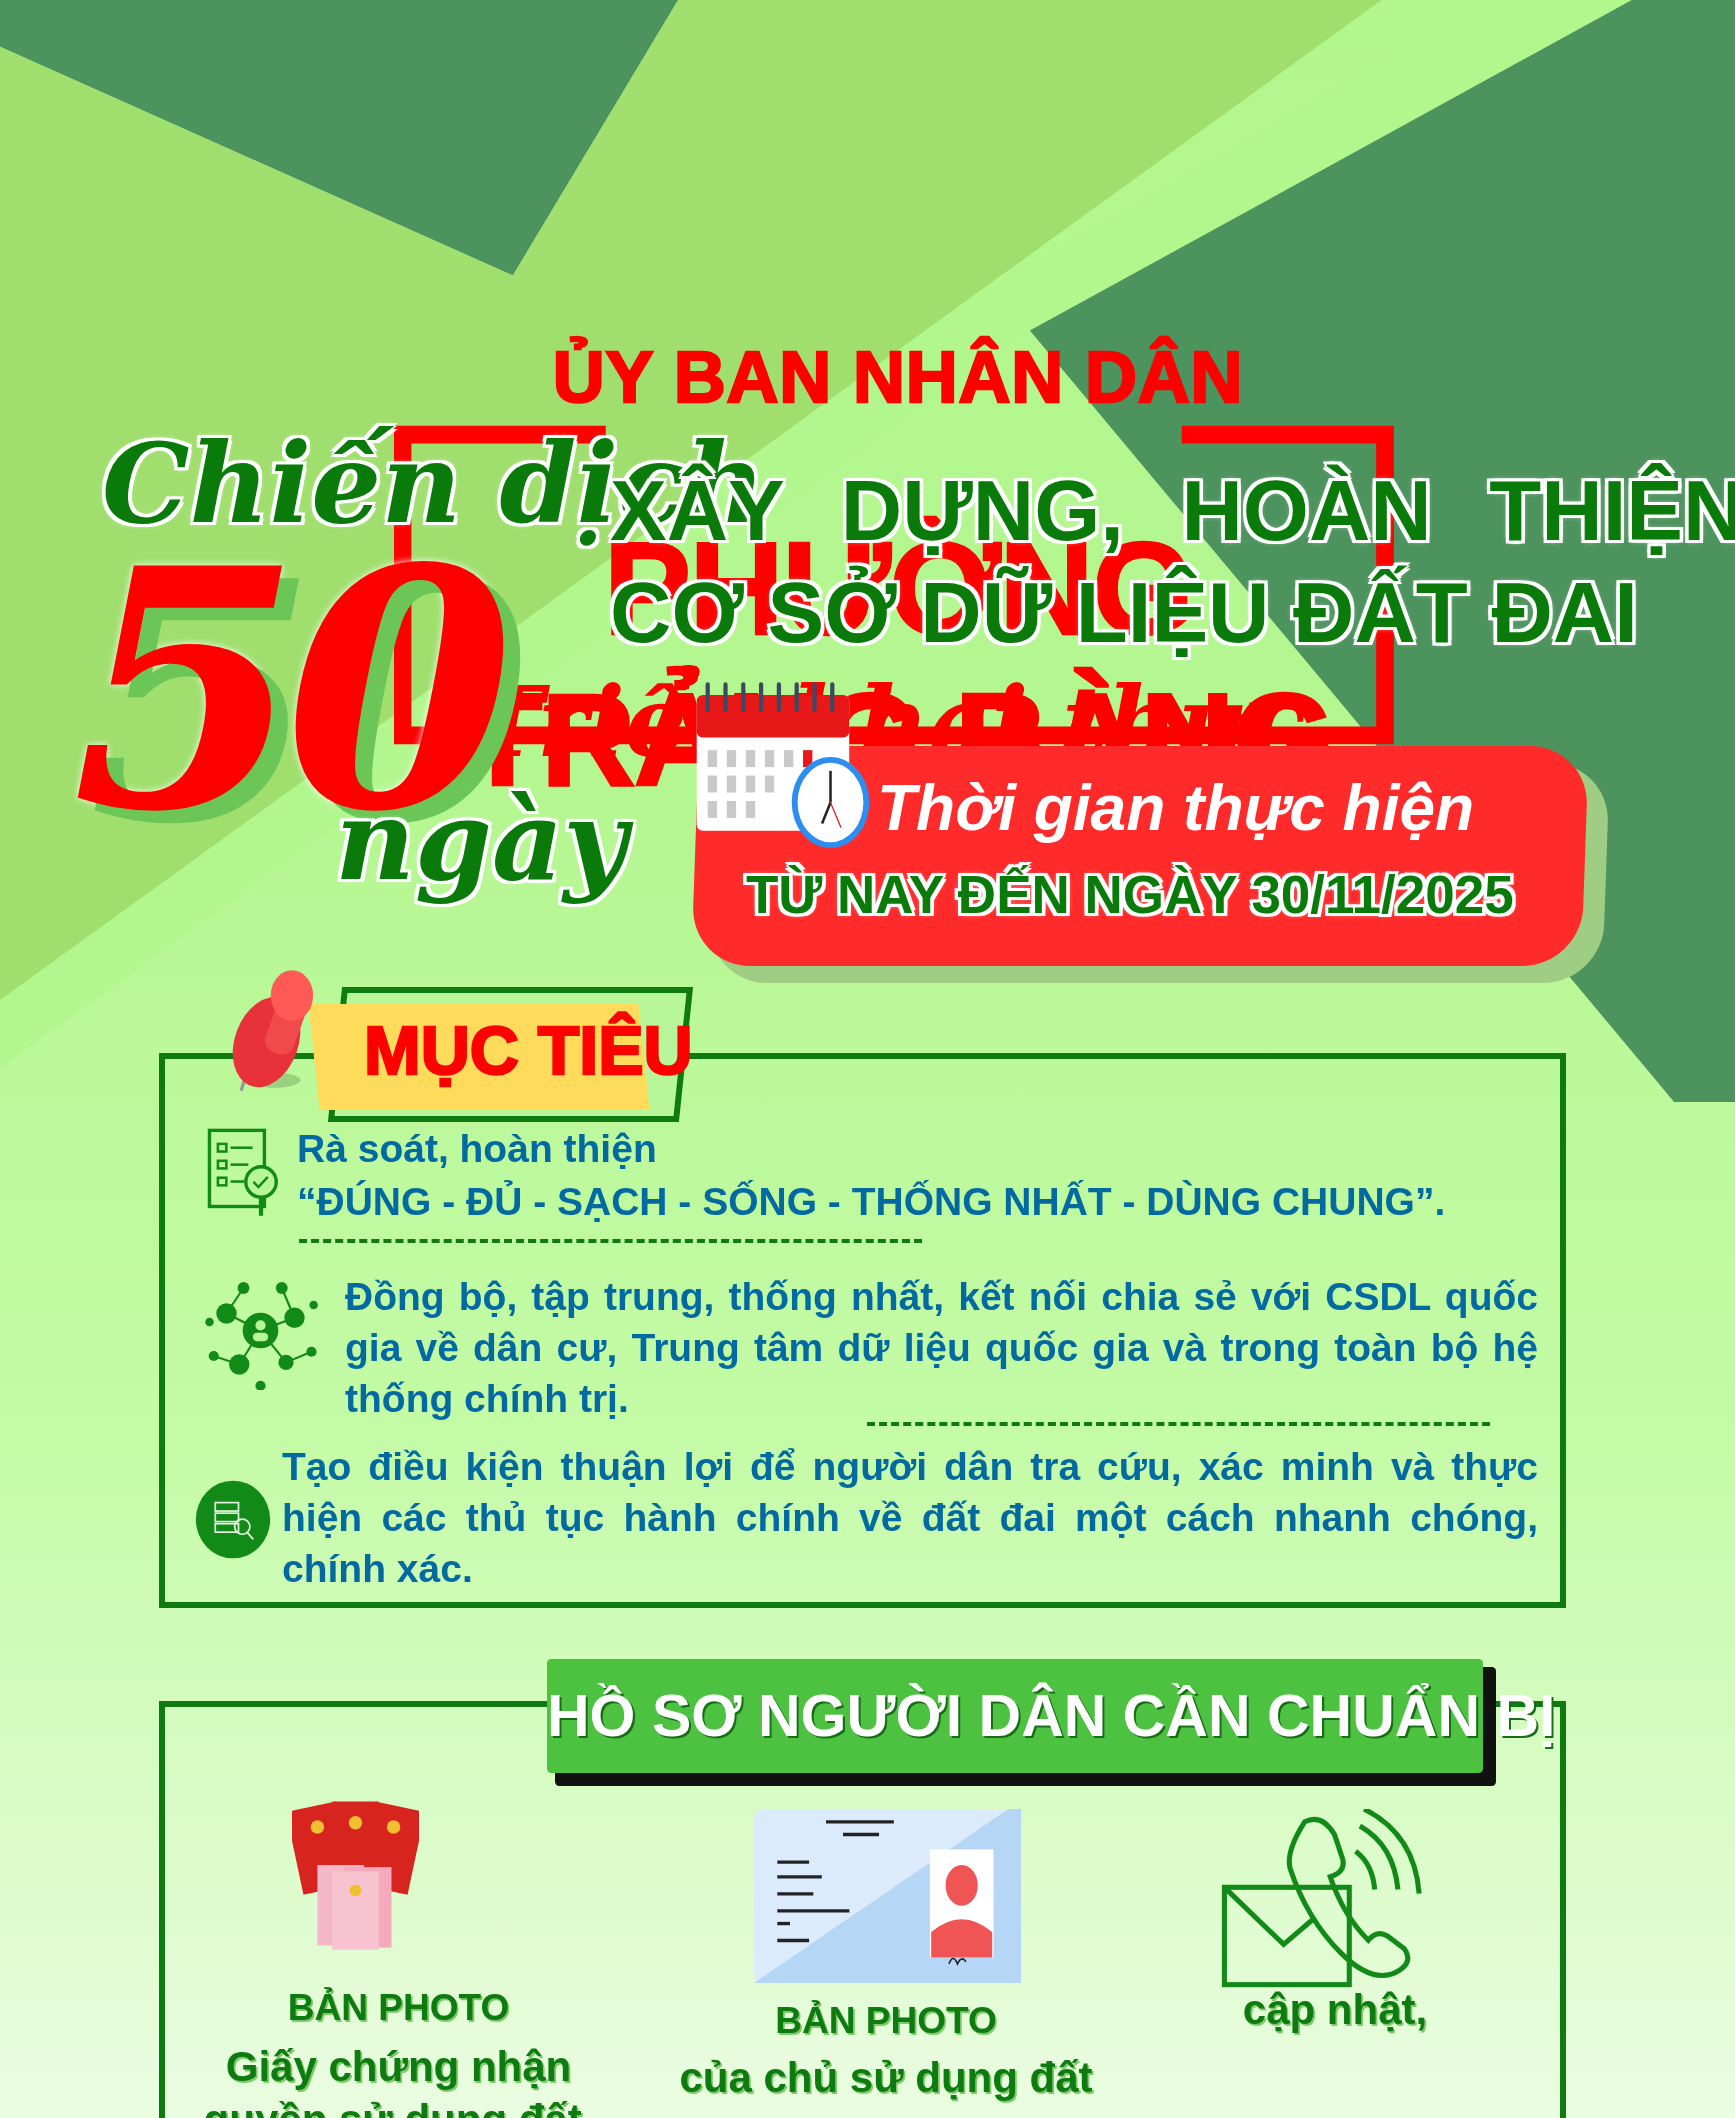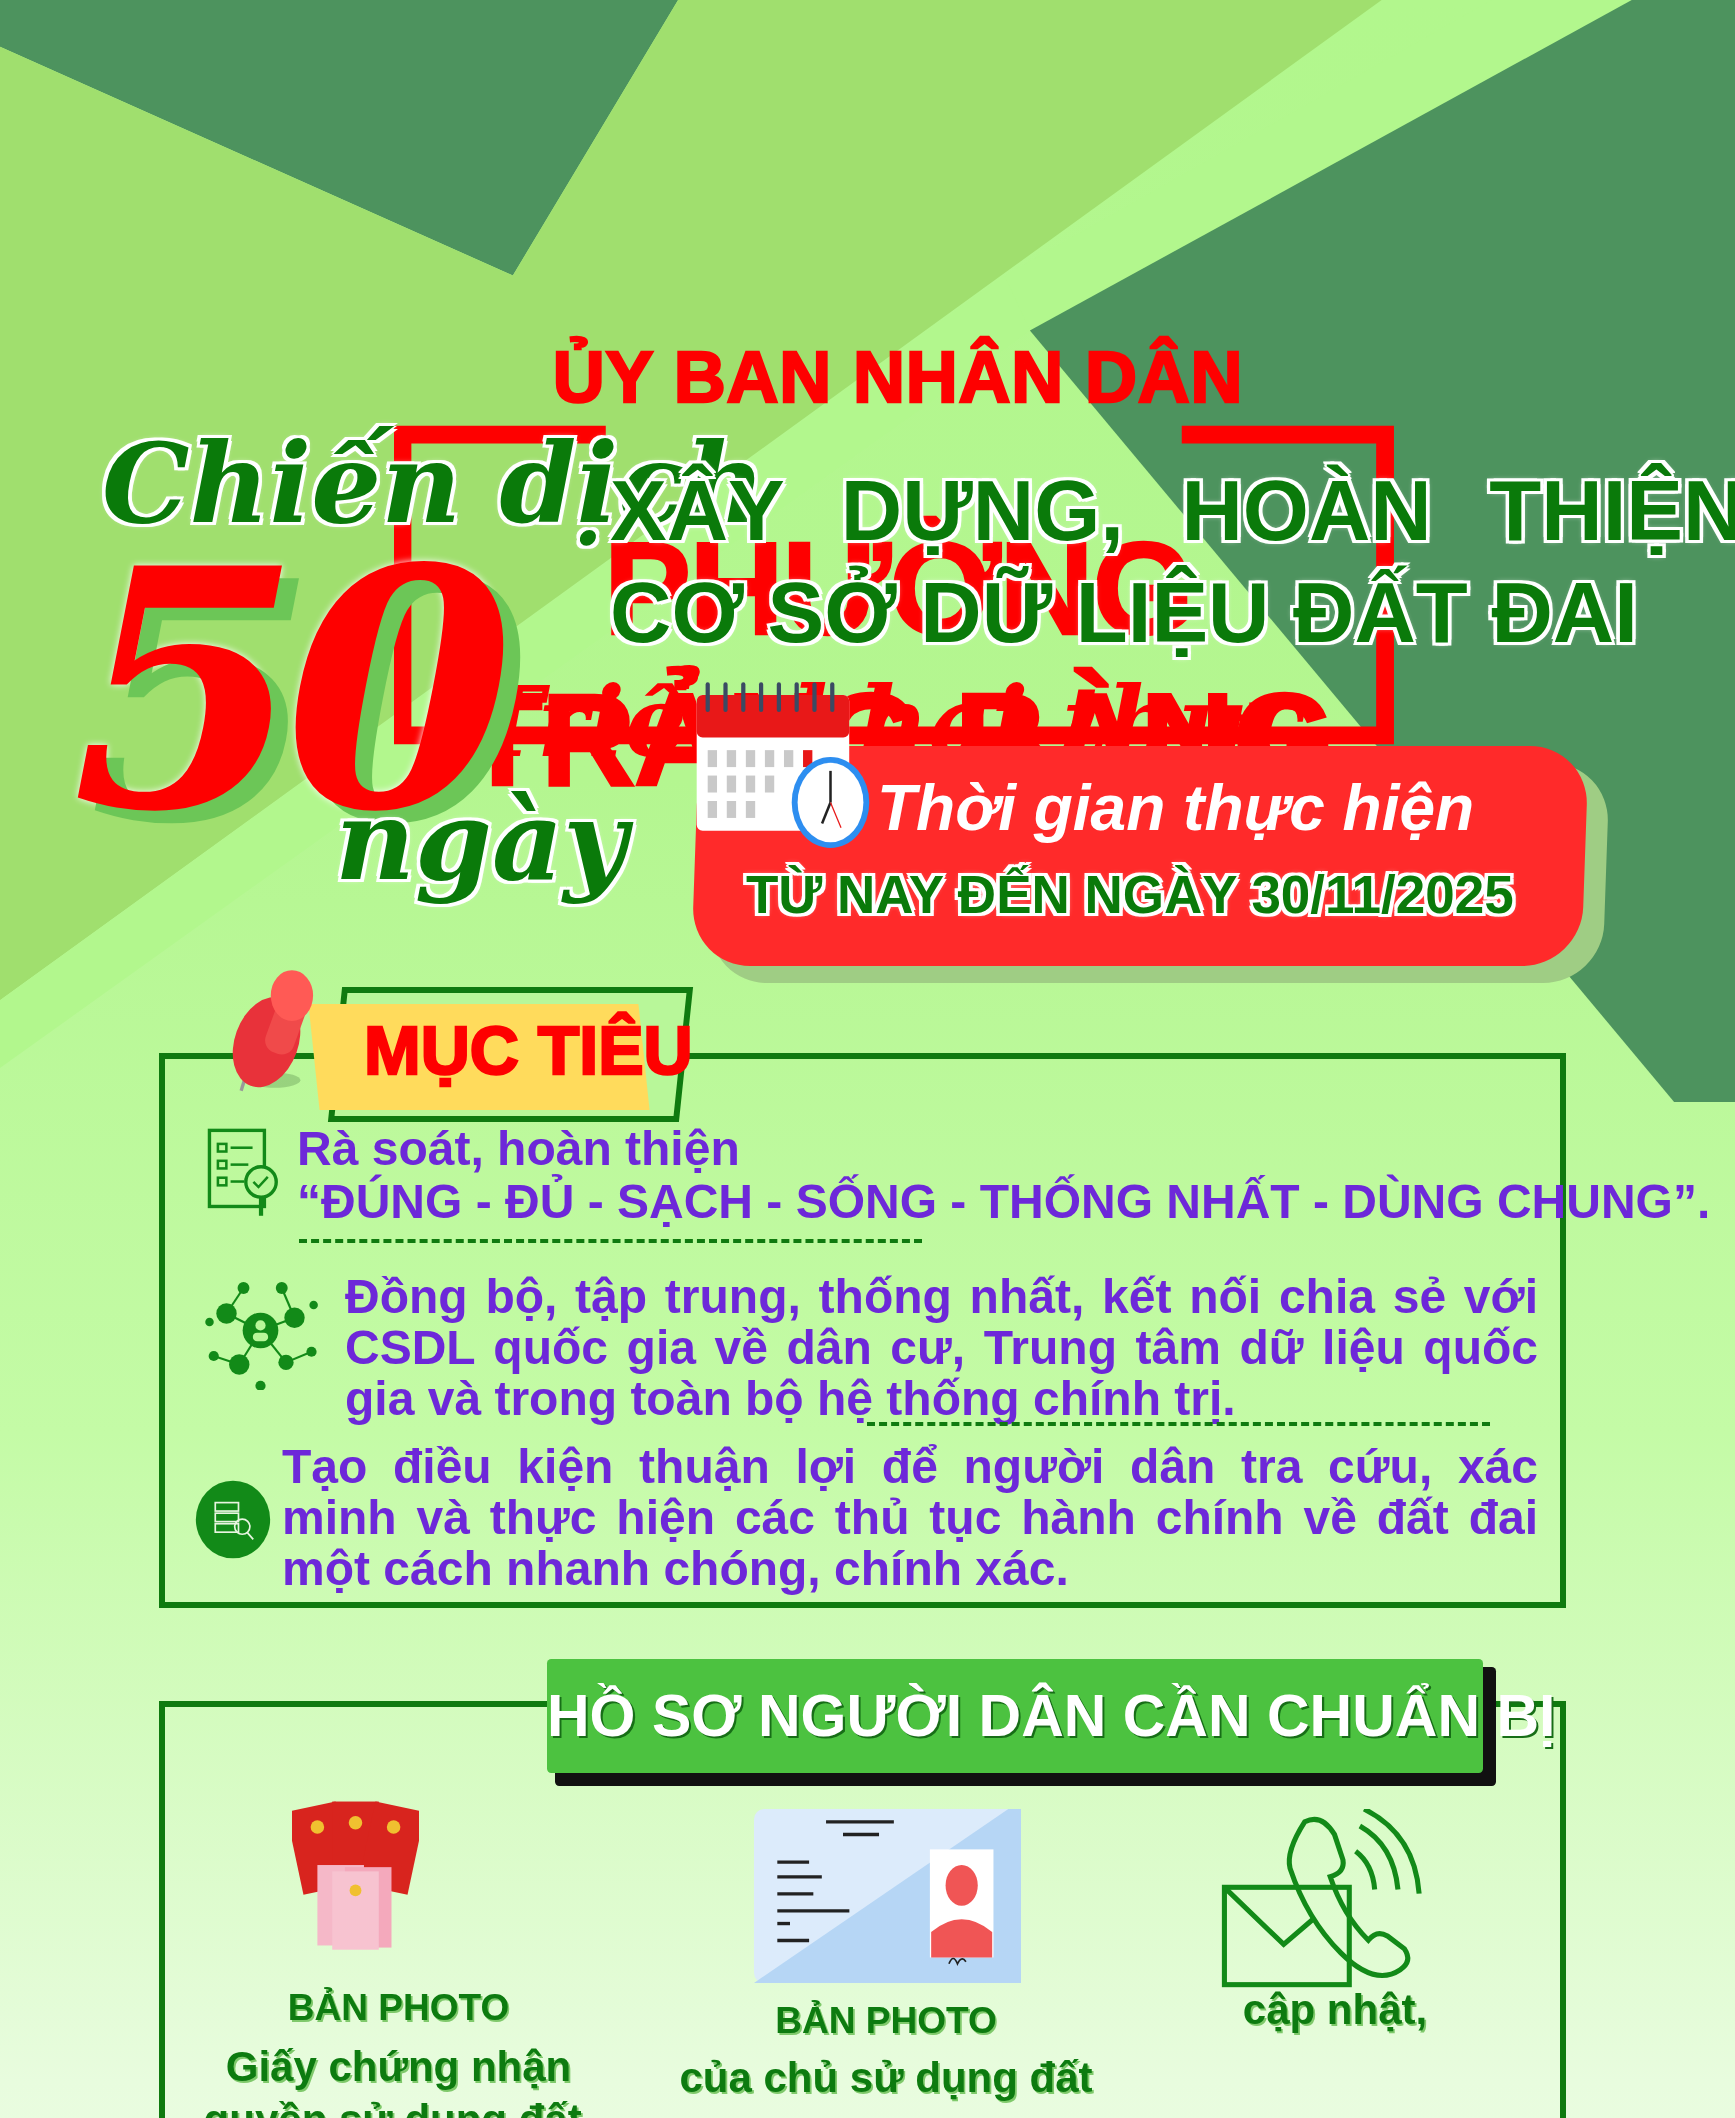--- a/index.html
+++ b/index.html
@@ -6,21 +6,21 @@
   body{width:1736px;height:2603px;position:relative;overflow:hidden;font-family:"Liberation Sans",sans-serif;}
   .bg{position:absolute;inset:0;background:linear-gradient(180deg,#b2f78d 0%,#b4f690 30%,#c4fba6 55%,#e8fcde 80%,#f4fff0 100%);}
   .abs{position:absolute;}
   .ctr{text-align:center;}
   .tb-red{color:#fe0000;font-weight:900;-webkit-text-stroke:2.5px #fe0000;}
   .header-box{left:394px;top:108px;width:1004px;height:748px;}
   .script{font-family:"DejaVu Serif",serif;font-style:italic;font-weight:bold;}
   .outline-white{text-shadow:0 0 6px #fff,2.5px 0 0 #fff,-2.5px 0 0 #fff,0 2.5px 0 #fff,0 -2.5px 0 #fff,3.4px 3.4px 0 #fff,-3.4px -3.4px 0 #fff,3.4px -3.4px 0 #fff,-3.4px 3.4px 0 #fff;}
   .green-dark{color:#0a7a0a;}
   .panel{border:6px solid #0f7a0f;box-sizing:border-box;background:transparent;}
-  .objective-text{color:#6d28d9;font-weight:bold;font-size:48px;line-height:51px;}
+  .objective-text{color:#0369a1;font-weight:bold;font-size:39px;line-height:51px;}
   .just{text-align:justify;text-align-last:left;}
   .dash{border-top:4.2px dashed #0f7a0f;height:0;}
   .doc-label{color:#0d7b10;font-weight:bold;text-shadow:1.7px 1.7px 0 #7fc96b;}
 </style>
 </head>
 <body>
 
 <div class="bg"></div>
 
 <svg class="abs" style="left:0;top:0" width="1736" height="1102" viewBox="0 0 4096 2600">

